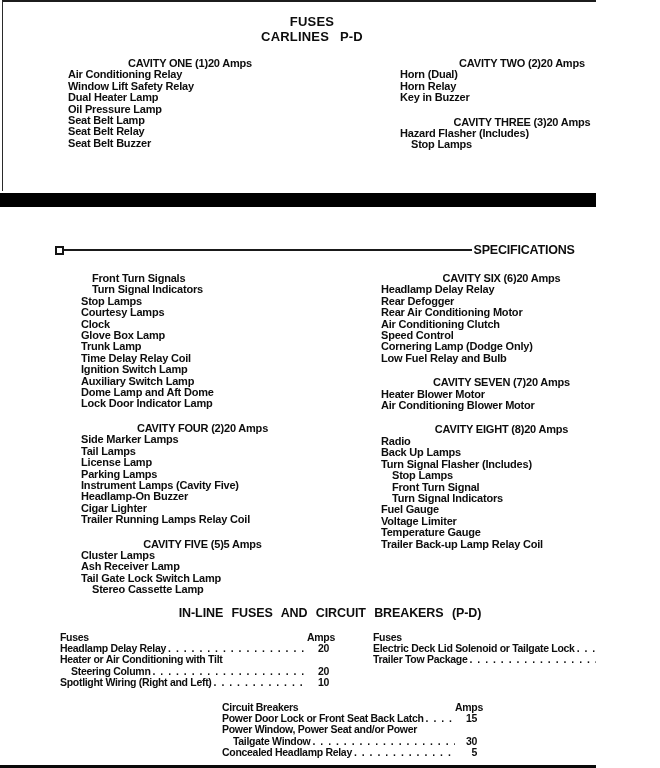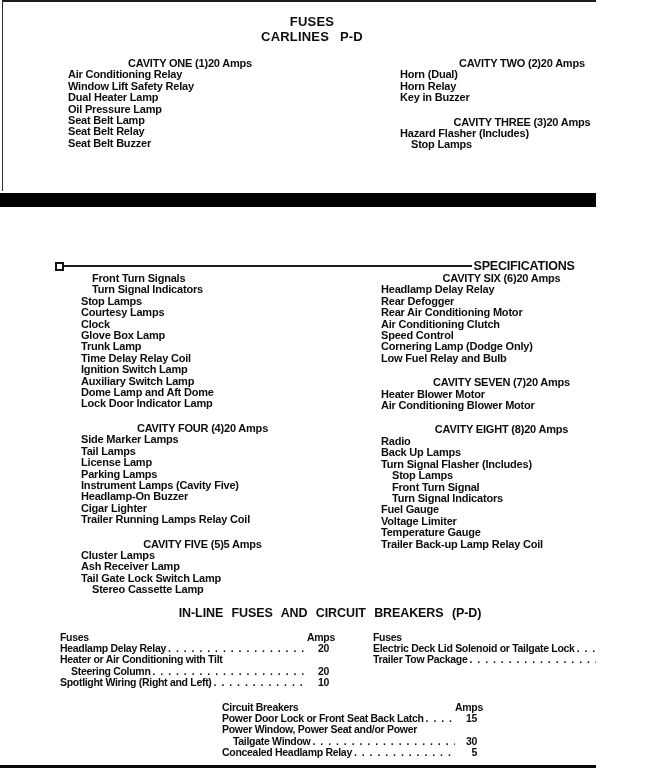--- a/index.html
+++ b/index.html
@@ -23,21 +23,21 @@
   .cav-head { display:flex; justify-content:center; align-items:baseline; }
   .cav-name, .cav-amps { font-size:11px; font-weight:700; letter-spacing:-.2px; line-height:11.4px; }
   .item { font-size:11px; font-weight:700; letter-spacing:-.2px; line-height:11.4px; white-space:nowrap; }
   .ind1 { padding-left:11px; }
   .ind2 { padding-left:22px; }
   .watermark { position:absolute; left:563px; top:155px; font-size:9.5px; font-weight:400;
                color:#8f8f8f; letter-spacing:.2px;margin-top:37px; }
   
   .band { position:absolute; left:0; top:193px; width:660px; height:14px; background:#000; }
   
-  .spec-head { position:absolute; left:55px; top:259px; width:581px; display:flex; align-items:center;justify-content:space-between; }
+  .spec-head { position:absolute; left:55px; top:243px; width:581px; display:flex; align-items:center;justify-content:space-between; }
   .spec-square { width:9px; height:9px; border:2px solid #141414; background:#fff; flex:none; }
   .spec-rule { flex:1; height:2px; background:#1a1a1a; }
   .spec-title { font-size:12.5px; font-weight:700; letter-spacing:-.2px; padding-left:2px; }
   .spec-page  { font-size:12.5px; font-weight:700; margin-left:24px;padding-left:6px; }
   
   .inline-head { position:absolute; top:606px; left:0; width:660px; text-align:center;
                  font-size:12.5px; font-weight:700; word-spacing:5px; letter-spacing:-.1px; }
   
   .ftable { position:absolute; font-size:10.5px; font-weight:700; letter-spacing:-.3px; line-height:11.2px; }
   .ftl { left:60px;  top:632px; width:275px; }
@@ -120,21 +120,21 @@
       <div class="item ind1">Glove Box Lamp</div>
       <div class="item ind1">Trunk Lamp</div>
       <div class="item ind1">Time Delay Relay Coil</div>
       <div class="item ind1">Ignition Switch Lamp</div>
       <div class="item ind1">Auxiliary Switch Lamp</div>
       <div class="item ind1">Dome Lamp and Aft Dome</div>
       <div class="item ind1">Lock Door Indicator Lamp</div>
     </div>
     <div class="cav-block">
       <div class="cav-head">
-        <span class="cav-name">CAVITY FOUR (4)</span>
+        <span class="cav-name">CAVITY FOUR (2)</span>
         <span class="cav-amps">20 Amps</span>
       </div>
       <div class="item ind1">Side Marker Lamps</div>
       <div class="item ind1">Tail Lamps</div>
       <div class="item ind1">License Lamp</div>
       <div class="item ind1">Parking Lamps</div>
       <div class="item ind1">Instrument Lamps (Cavity Five)</div>
       <div class="item ind1">Headlamp-On Buzzer</div>
       <div class="item ind1">Cigar Lighter</div>
       <div class="item ind1">Trailer Running Lamps Relay Coil</div>

